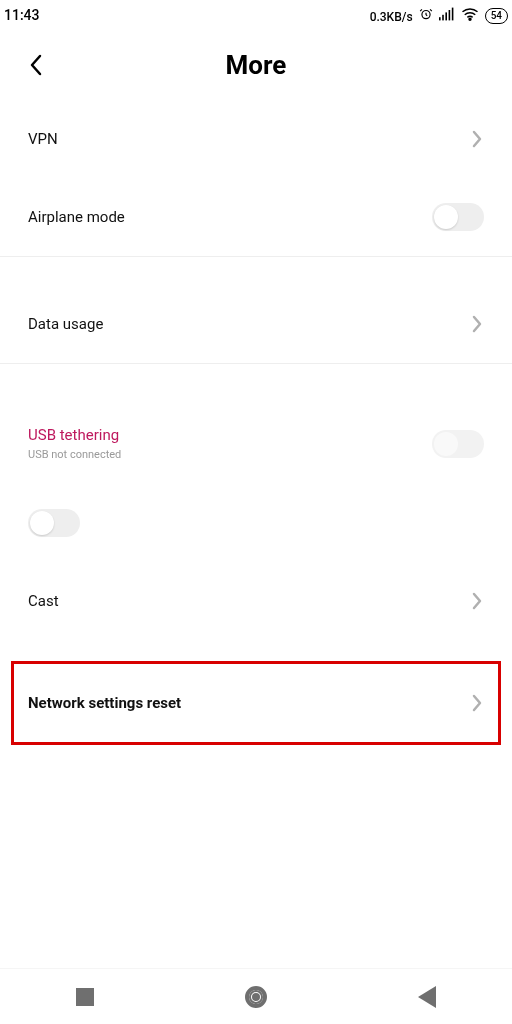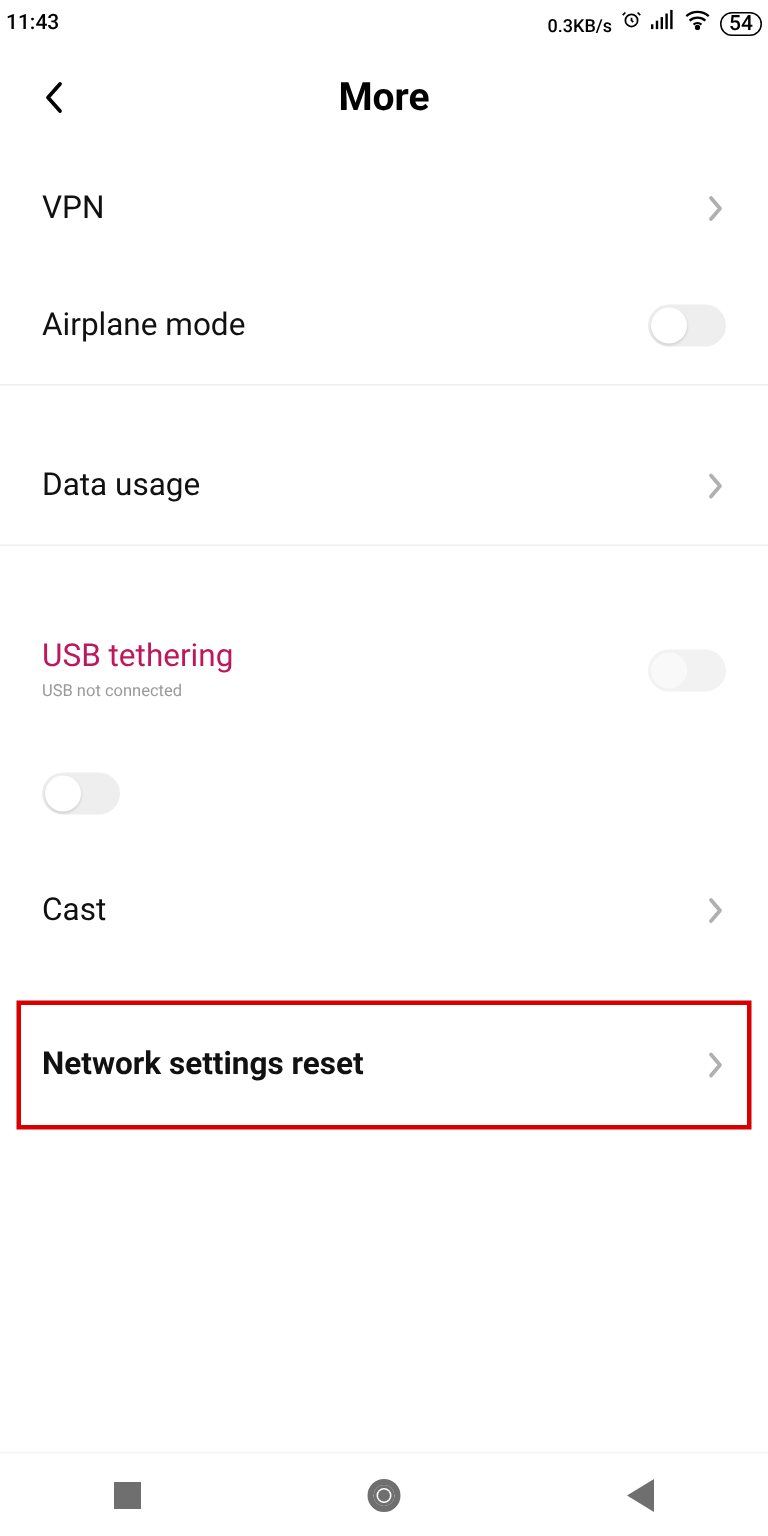--- a/index.html
+++ b/index.html
@@ -1,28 +1,28 @@
 <!DOCTYPE html>
 <html><head>
 <meta charset="utf-8">
 <style>
   * { box-sizing: border-box; margin: 0; padding: 0; }
   html, body { width: 512px; height: 1024px; font-family: -apple-system, Roboto, "Helvetica Neue", Arial, sans-serif; background: #fff; color: #000; }
   .statusbar { height: 30px; display: flex; align-items: center; justify-content: space-between; padding: 0 4px; font-size: 14px; font-weight: 500; }
   .status-right { display: flex; align-items: flex-end; gap: 6px; }
   .status-right .spd { font-size: 12px; }
-  .batt-pill { display: inline-flex; align-items: center; justify-content: center; border: 1.5px solid #000; border-radius: 9px; padding: 0 5px; font-size: 14px; line-height: 14px; height: 16px; }
+  .batt-pill { display: inline-flex; align-items: center; justify-content: center; border: 1.5px solid #000; border-radius: 9px; padding: 0 5px; font-size: 10px; line-height: 14px; height: 16px; }
   .icon { display: inline-block; }
   .header { position: relative; height: 70px; display: flex; align-items: center; justify-content: center; }
   .back { position: absolute; left: 22px; top: 50%; transform: translateY(-50%); width: 28px; height: 28px; display:flex; align-items:center; justify-content:center; }
   .title { font-size: 26px; font-weight: 700; }
   .list { padding: 0 0; }
   .item { display: flex; align-items: center; justify-content: space-between; padding: 22px 28px; min-height: 78px; }
   .item .labels { display: flex; flex-direction: column; gap: 4px; max-width: 360px; }
-  .label-main { font-size: 21px; color: #111; }
+  .label-main { font-size: 15px; color: #111; }
   .label-sub { font-size: 11px; color: #9a9a9a; line-height: 1.3; }
   .label-main.disabled { color: #be185d; }
   .divider { height: 1px; background: #eee; margin: 0 0; }
   .chevron { width: 14px; height: 22px; display:flex; align-items:center; justify-content:center; color:#b0b0b0; }
   .toggle { width: 52px; height: 28px; border-radius: 14px; background: #eeeeee; position: relative; }
   .toggle .knob { position: absolute; left: 2px; top: 2px; width: 24px; height: 24px; border-radius: 50%; background: #fff; box-shadow: 0 1px 2px rgba(0,0,0,0.15); }
   .toggle.disabled { background: #f2f2f2; }
   .toggle.disabled .knob { background: #f9f9f9; box-shadow: none; }
   .highlight { outline: 3px solid #d80000; outline-offset: -14px; margin: 10px 0 0 0; font-weight: bold; }
   .spacer { height: 12px; }

